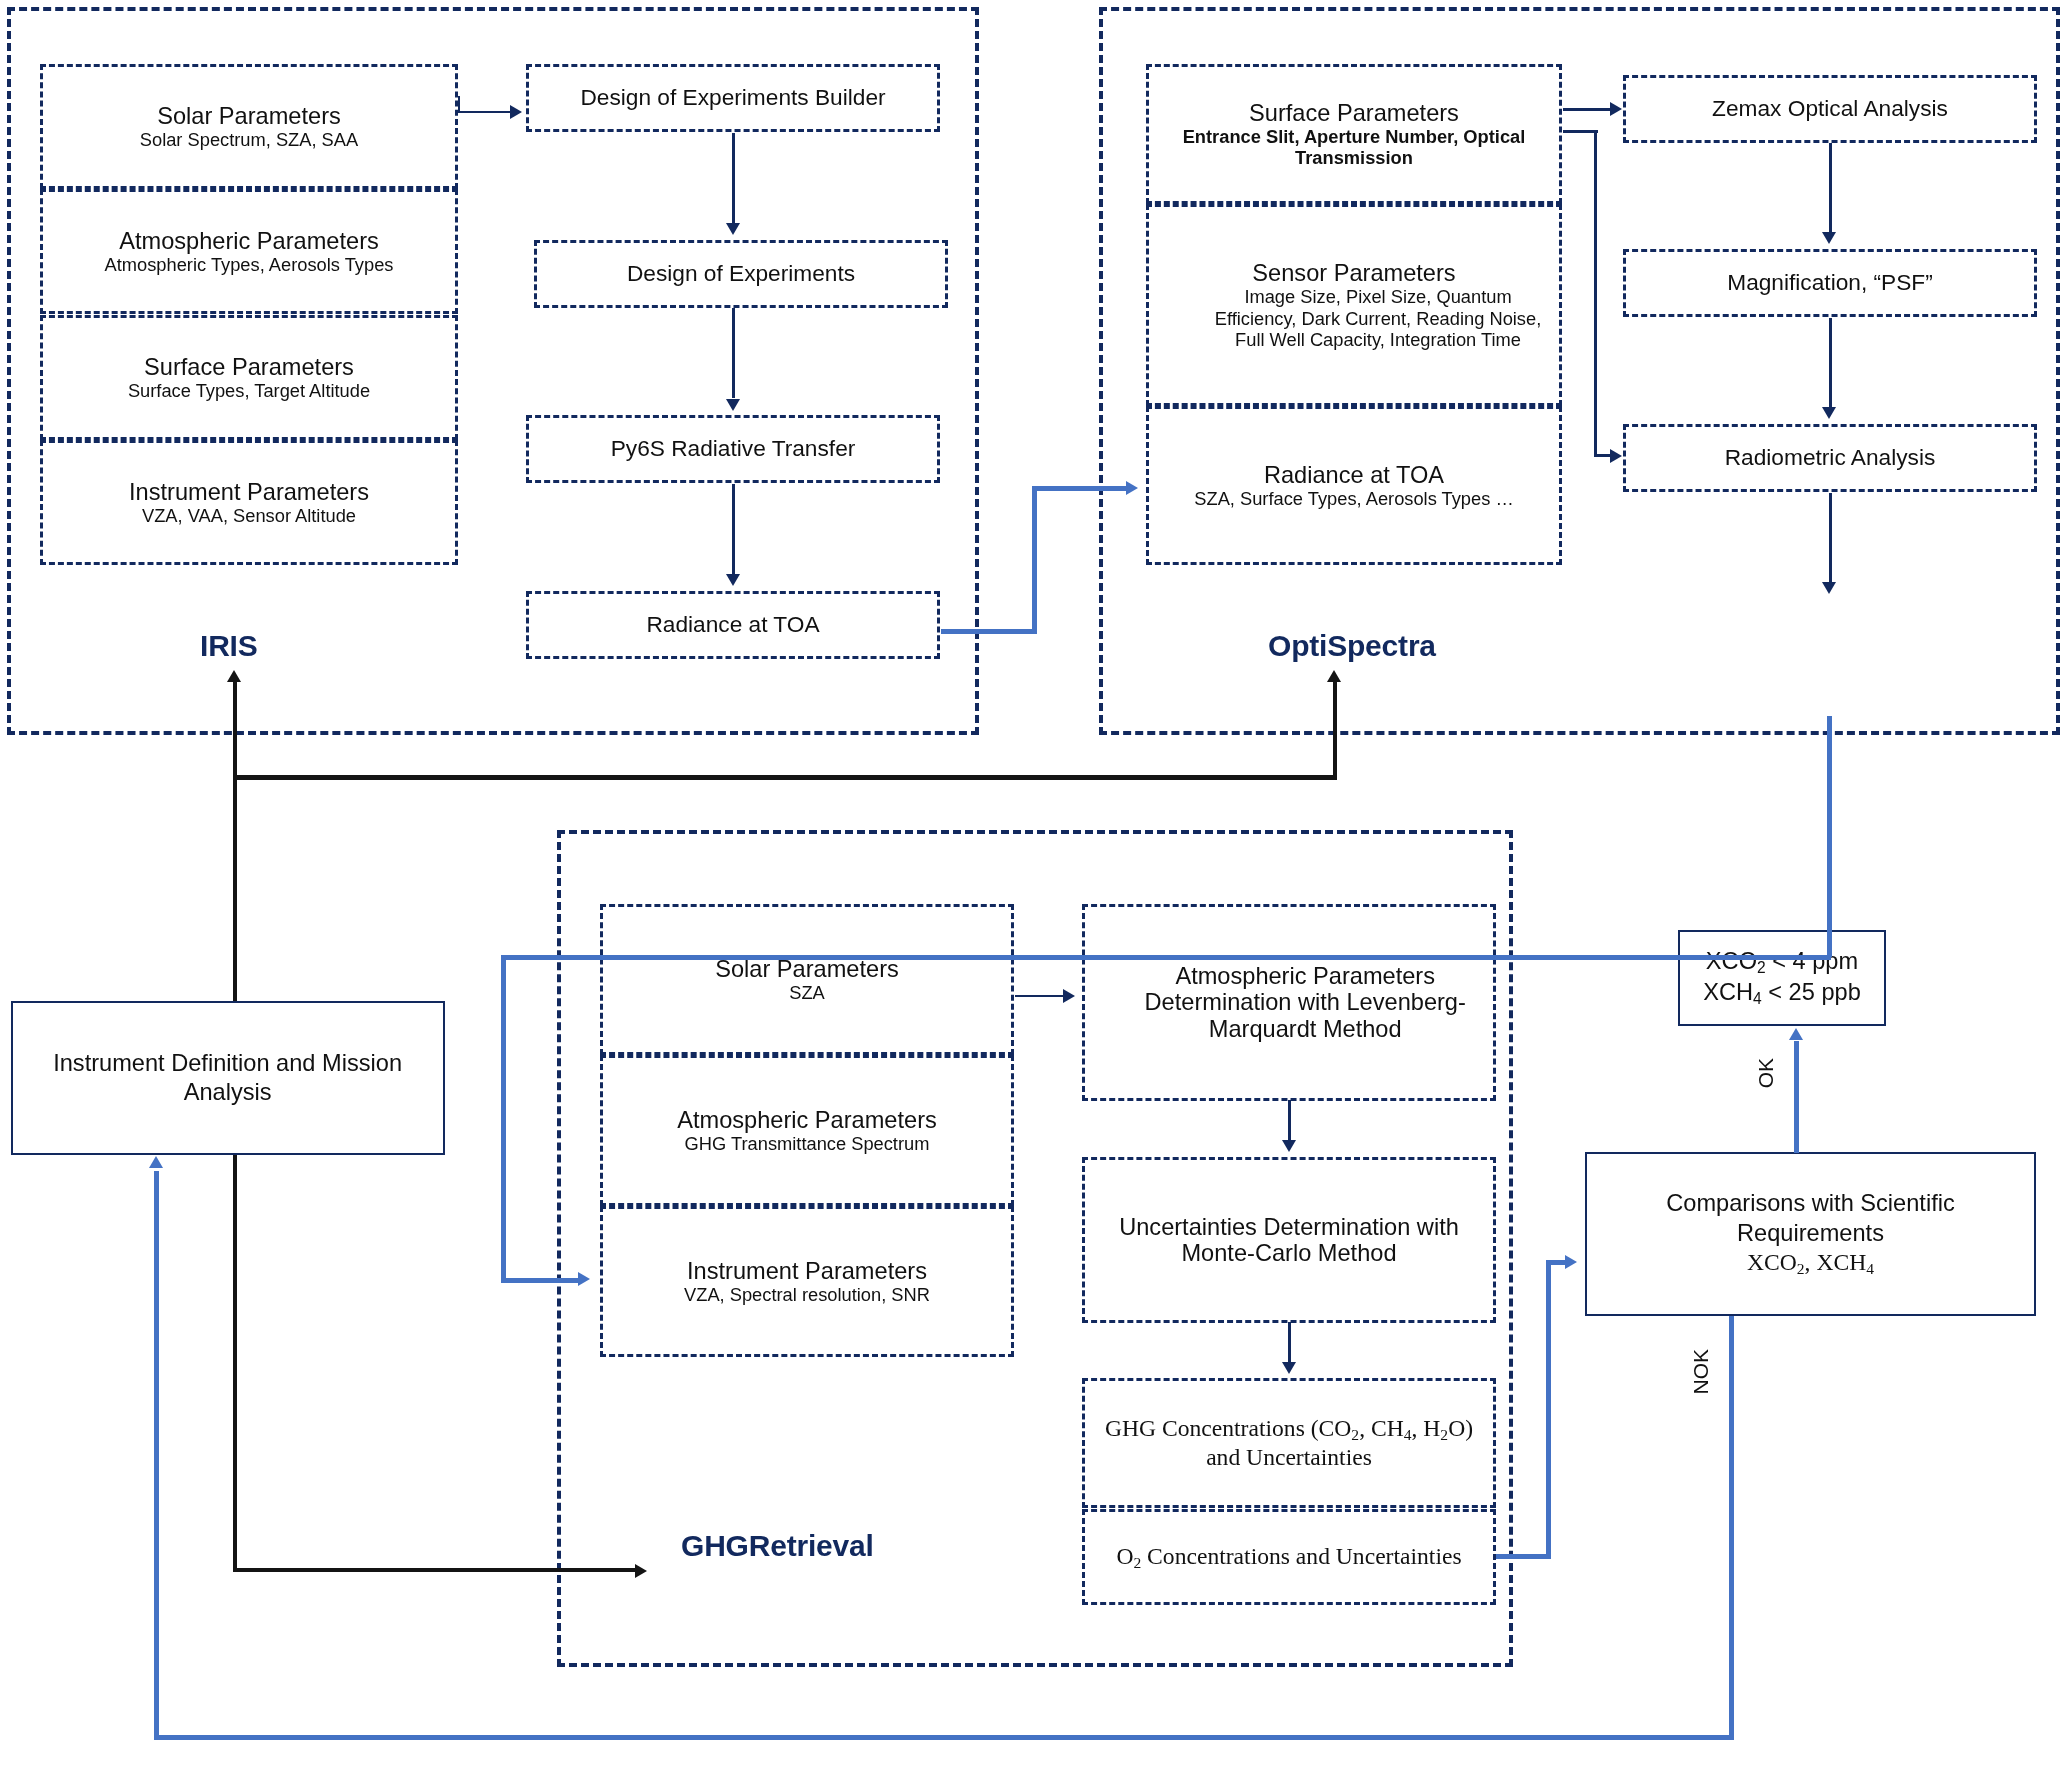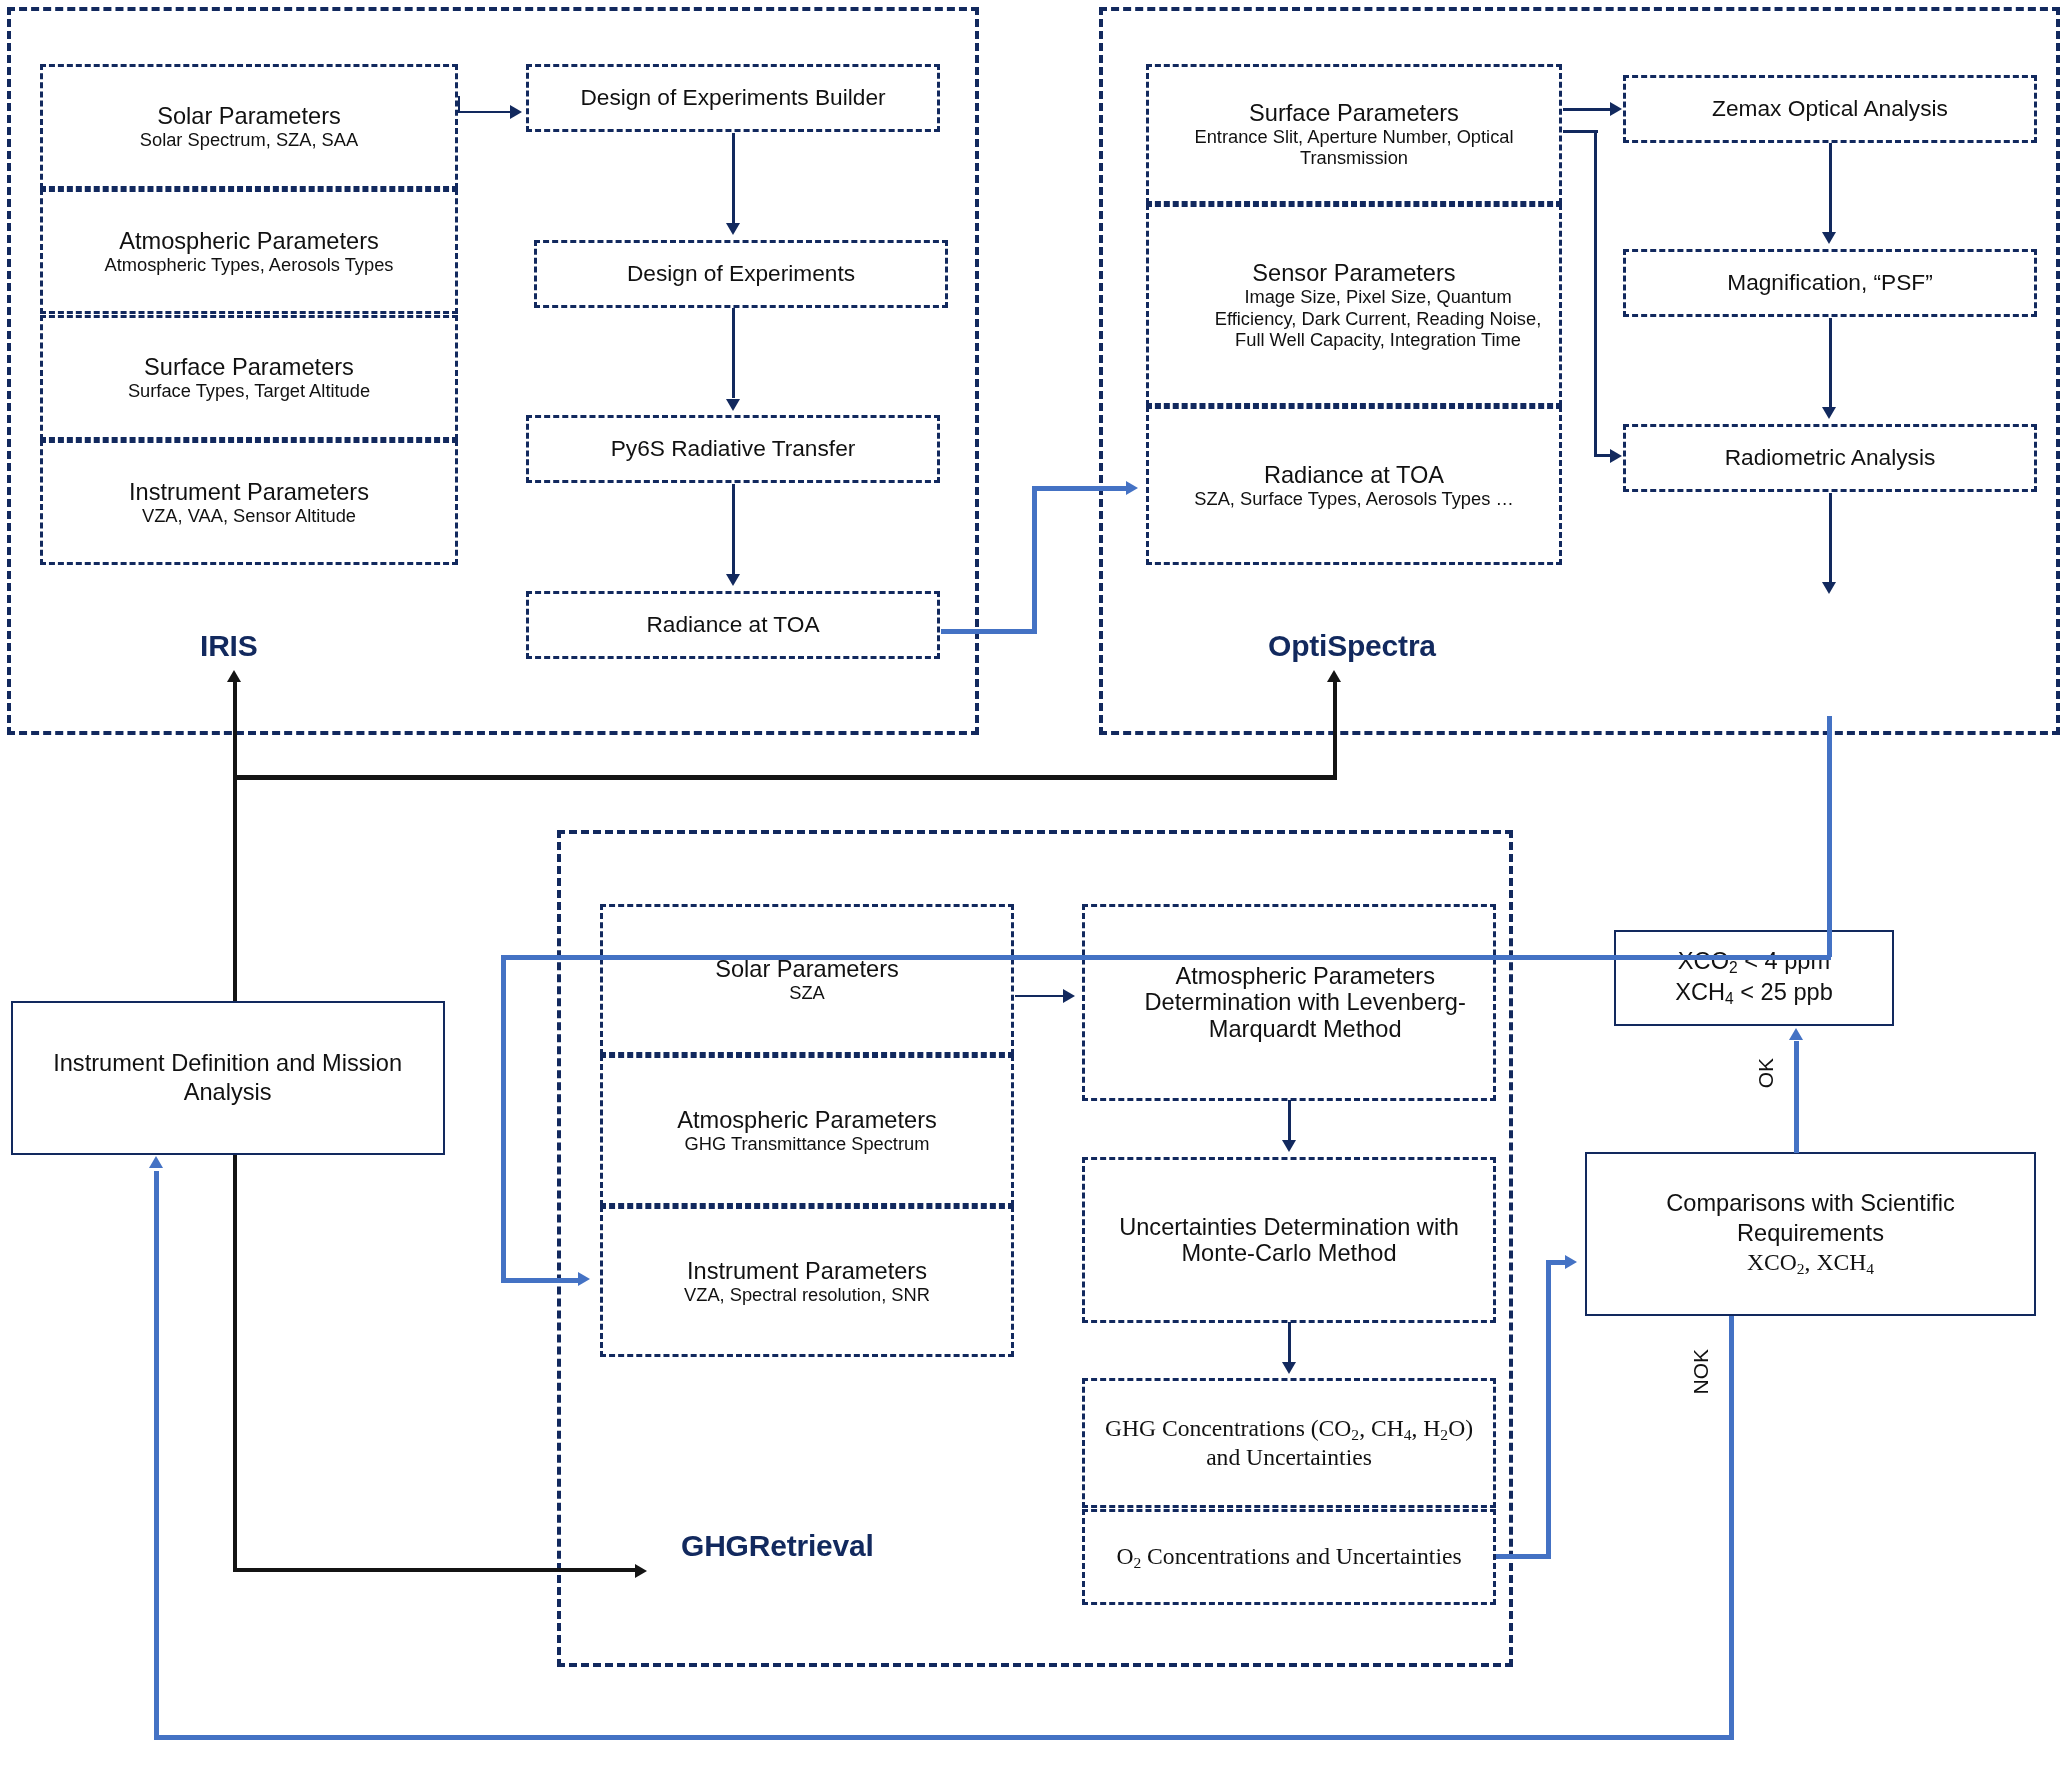--- a/index.html
+++ b/index.html
@@ -121,21 +121,21 @@
   <div class="arrow ar-d" style="left:726px;top:399px;"></div>
 
   <div class="ln" style="left:732px;top:484px;width:2.9px;height:90px;"></div>
   <div class="arrow ar-d" style="left:726px;top:574px;"></div>
 
   <div class="abs panel" style="left:1099px;top:6.7px;width:961px;height:728px;"></div>
   <div class="panel-label" style="left:1268px;top:629px;">OptiSpectra</div>
 
   <div class="abs node" style="left:1146px;top:64px;width:416px;height:140px;">
     <div class="t1">Surface Parameters</div>
-    <div class="t2" style="max-width:347px;">Entrance Slit, Aperture Number, Optical Transmission</div>
+    <div class="t2" style="max-width:347px;font-weight:bold;">Entrance Slit, Aperture Number, Optical Transmission</div>
   </div>
   <div class="abs node" style="left:1146px;top:204px;width:416px;height:202px;">
     <div class="t1">Sensor Parameters</div>
     <div class="t2" style="max-width:357px;margin-left:48px;">Image Size, Pixel Size, Quantum Efficiency, Dark Current, Reading Noise, Full Well Capacity, Integration Time</div>
   </div>
   <div class="abs node" style="left:1146px;top:406px;width:416px;height:159px;">
     <div class="t1">Radiance at TOA</div>
     <div class="t2">SZA, Surface Types, Aerosols Types …</div>
   </div>
 
@@ -206,21 +206,21 @@
   <div class="ln" style="left:1288px;top:1100px;width:2.9px;height:40px;"></div>
   <div class="arrow ar-d" style="left:1282px;top:1140px;"></div>
 
   <div class="ln" style="left:1288px;top:1322px;width:2.9px;height:40px;"></div>
   <div class="arrow ar-d" style="left:1282px;top:1362px;"></div>
 
   <div class="abs solidbox" style="left:10.6px;top:1001px;width:434px;height:154px;">
     <div class="t1" style="max-width:386px;">Instrument Definition and Mission Analysis</div>
   </div>
 
-  <div class="abs solidbox" style="left:1614px;top:930px;width:280px;height:96px;">
+  <div class="abs solidbox" style="left:1678px;top:930px;width:208px;height:96px;">
     <div class="t1">XCO<sub>2</sub> &lt; 4 ppm<br>XCH<sub>4</sub> &lt; 25 ppb</div>
   </div>
 
   <div class="abs solidbox" style="left:1585px;top:1152px;width:451px;height:164px;">
     <div class="t1" style="max-width:424px;">Comparisons with Scientific Requirements<br><span class="serif">XCO<sub>2</sub>, XCH<sub>4</sub></span></div>
   </div>
 
   <div class="ln black" style="left:233px;top:775px;width:1104px;height:4.8px;"></div>
   <div class="ln black" style="left:1333px;top:675px;width:3.9px;height:103px;"></div>
   <div class="arrow ar-u black" style="left:1327px;top:670px;"></div>

